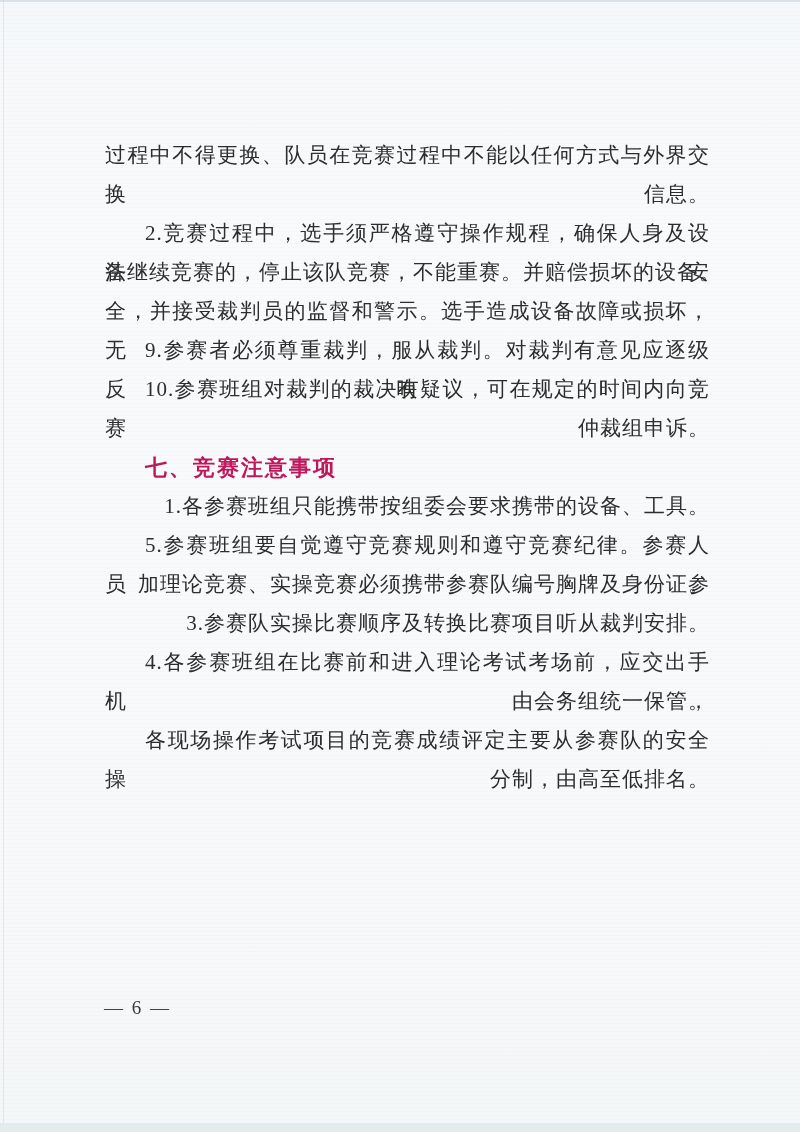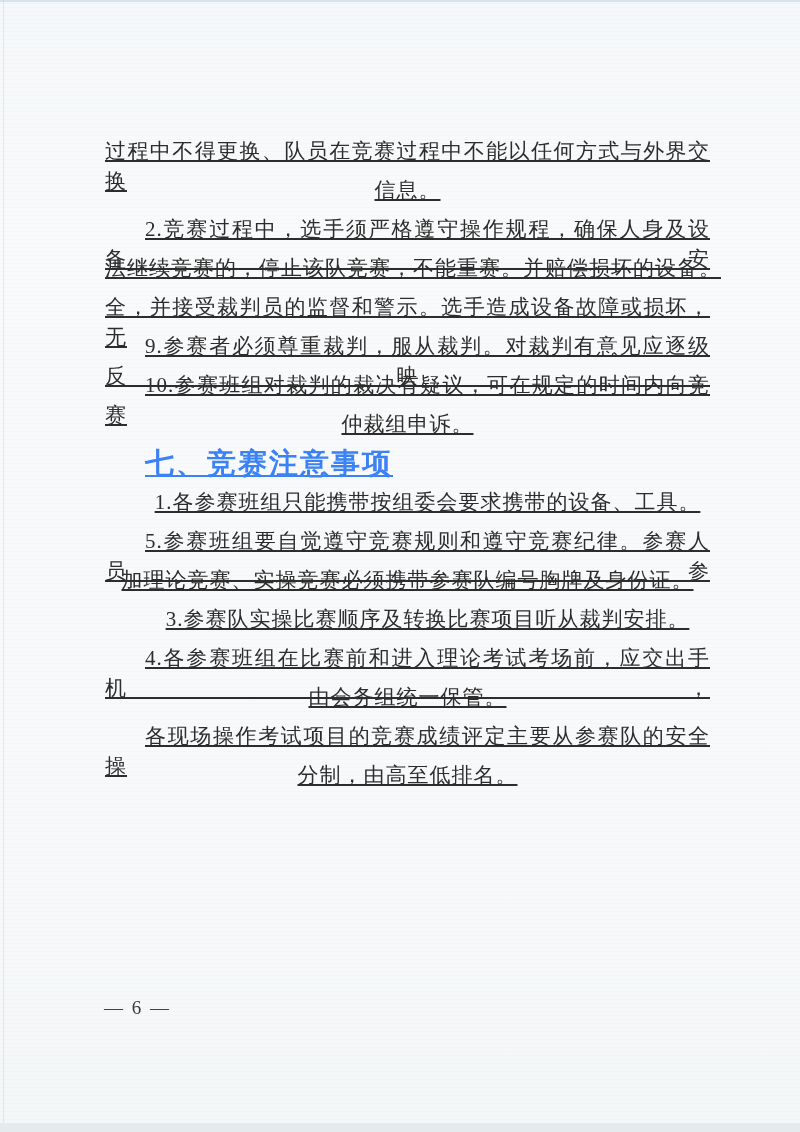--- a/index.html
+++ b/index.html
@@ -44,46 +44,45 @@
     background: #e5eaed;
   }
   .text-block {
     position: absolute;
     left: 105px;
     top: 136px;
     width: 605px;
   }
   .line {
     height: 39px;
-    line-height: 30px;
+    line-height: 39px;
     font-size: 21px;
     letter-spacing: 1px;
     color: #2d2d2d;
     white-space: nowrap;
-    text-decoration: underline;
   }
   .line.full {
     white-space: normal;
     text-align: justify;
     text-align-last: justify;
     -moz-text-align-last: justify;
     text-justify: inter-character;
   }
   .line.end {
-    text-align: center;
+    text-align: right;
   }
   .line.indent {
     text-indent: 40px;
   }
   .line.heading {
     font-family: "Liberation Sans", "DejaVu Sans", sans-serif;
     font-weight: 700;
-    font-size: 29px;
+    font-size: 22px;
     letter-spacing: 2px;
-    color: #3b82f6;
+    color: #be185d;
     text-align: left;
     text-align-last: left;
   }
   .page-number {
     position: absolute;
     left: 104px;
     top: 994px;
     height: 28px;
     line-height: 28px;
     font-size: 19px;

